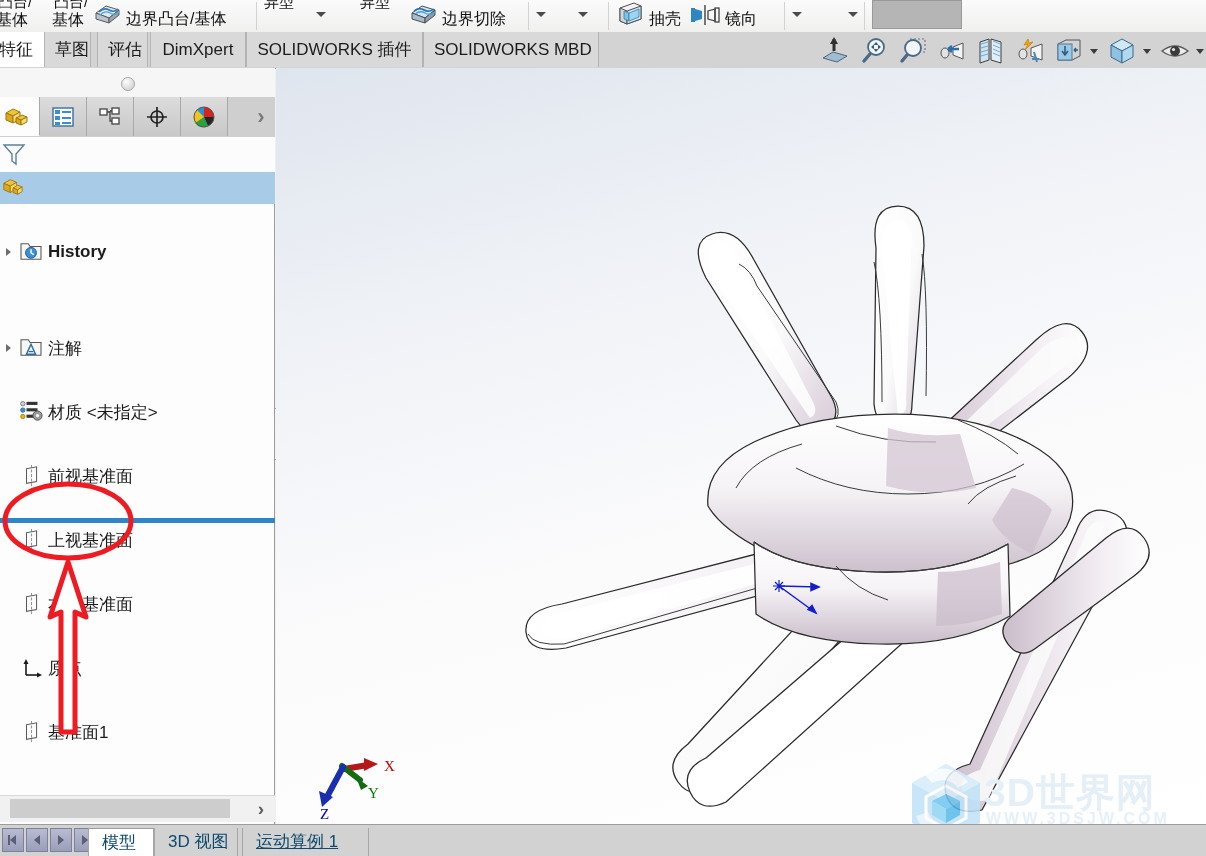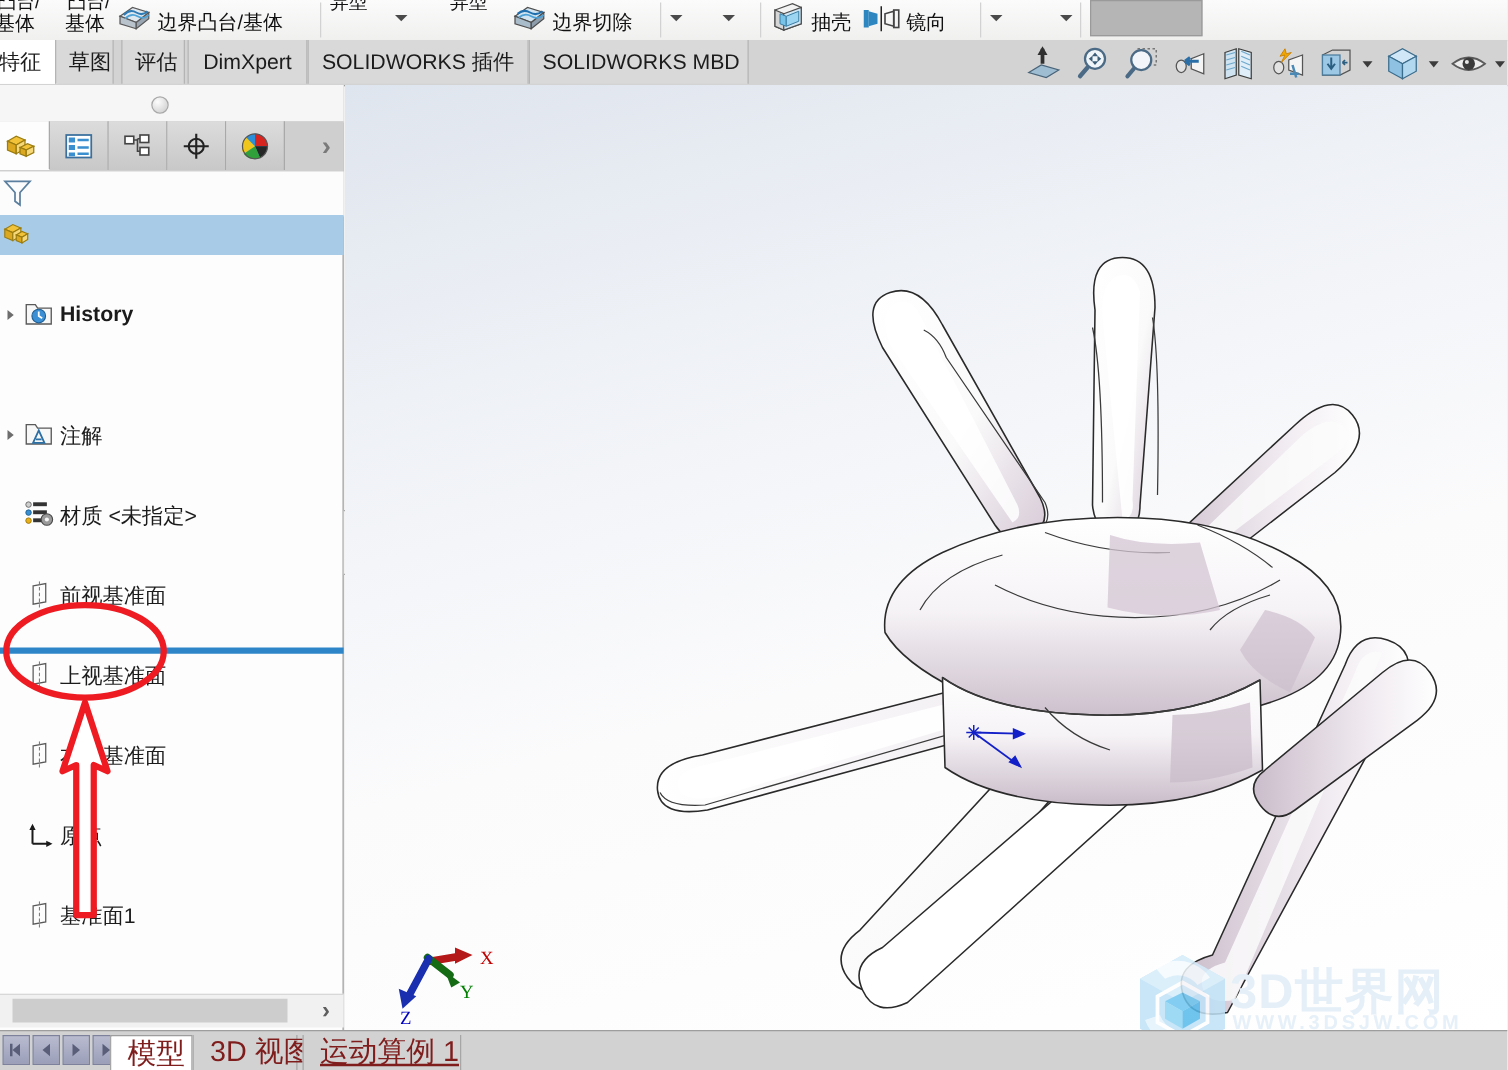--- a/index.html
+++ b/index.html
@@ -141,21 +141,21 @@
     background:#d2d2d2;border-top:1px solid #9d9d9d;
   }
   .navbtns{position:absolute;left:2px;top:3px;display:flex;gap:2px;}
   .navbtn{
     width:22px;height:24px;background:linear-gradient(#b9bcd0,#9a9eb8);
     border:1px solid #7d819c;box-sizing:border-box;
     display:flex;align-items:center;justify-content:center;
   }
   .btab{
     position:absolute;top:3px;height:29px;line-height:27px;padding:0 13px;
-    font-size:23px;color:#7f1d1d;white-space:nowrap;box-sizing:border-box;
+    font-size:17px;color:#0c4a6e;white-space:nowrap;box-sizing:border-box;
     background:#d2d2d2;border-left:1px solid #a6a6a6;border-right:1px solid #a6a6a6;
   }
   .btab.active{background:#ffffff;border-top:1px solid #9d9d9d;}
 
   
   .anno{position:absolute;left:0;top:0;width:1206px;height:856px;pointer-events:none;}
 </style>
 </head>
 <body>
 

